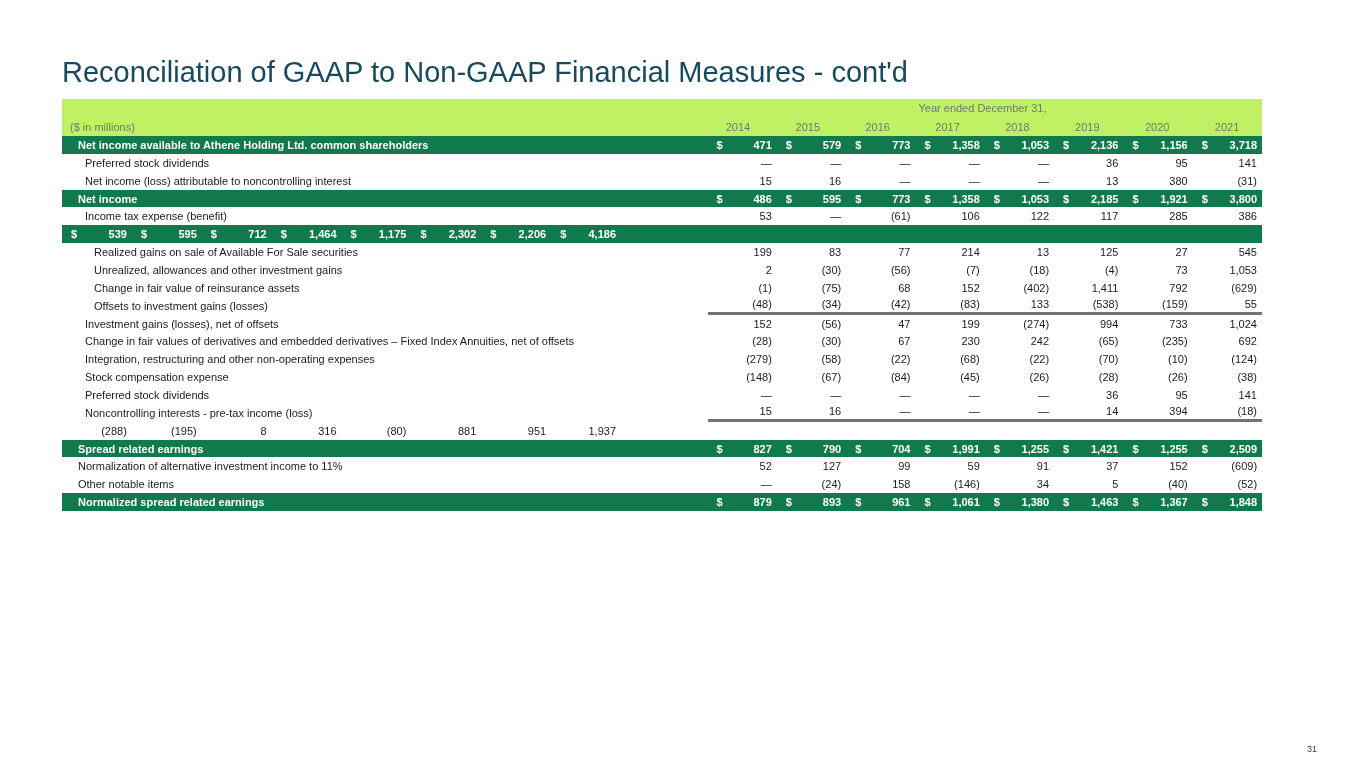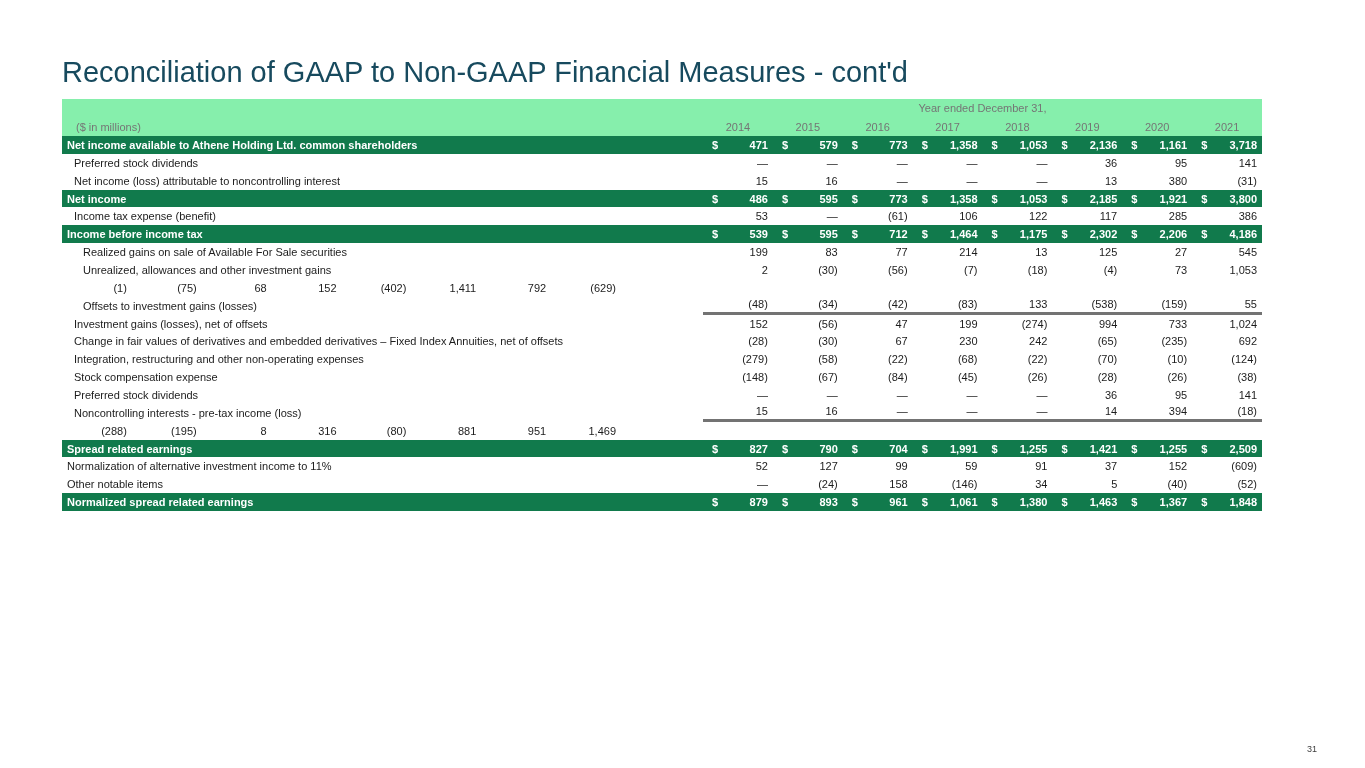--- a/index.html
+++ b/index.html
@@ -25,32 +25,32 @@
     position:absolute;
     left:62px; top:99px;
     width:1200px;
     font-size:11px;
     color:#1c1c1c;
   }
 
   
   .thead { background:#ededed; color:#757575; }
   .hrow { display:flex; height:18.5px; align-items:center; }
-  .label-col { width:641px; padding-left:14px; white-space:nowrap; }
+  .label-col { width:641px; padding-left:8px; white-space:nowrap; }
   .period-span { width:559px; text-align:center; }
   .num-col { width:69.875px; text-align:center; }
 
   
   .trow { display:flex; height:17.86px; align-items:center; }
   .trow.total {
     background:var(--accent-green, #117a4c);
     color:#ffffff;
     font-weight:bold;
   }
-  .cell.label { width:641px; padding-left:5px; white-space:nowrap; overflow:hidden; }
+  .cell.label { width:641px; padding-left:5px; white-space:nowrap; overflow:hidden;margin-left:11px; }
   .trow.indent-1 .cell.label { padding-left:12px; }
   .trow.indent-2 .cell.label { padding-left:21px; }
   .cell.num {
     width:69.875px;
     height:100%;
     display:flex;
     align-items:center;
     padding-left:9px;
     padding-right:5px;
   }
@@ -66,21 +66,21 @@
   }
 </style>
 </head>
 <body>
 
 <div class="slide">
 
   <h1 class="title">Reconciliation of GAAP to Non-GAAP Financial Measures - cont'd</h1>
 
   <div class="recon-table">
-    <div class="thead" style="background: #86efac;">
+    <div class="thead" style="background: #bef264;">
       <div class="hrow">
         <div class="label-col"></div>
         <div class="period-span">Year ended December 31,</div>
       </div>
       <div class="hrow" id="years-row">
         <div class="label-col">($ in millions)</div>
 
       <div class="num-col">2014</div>
           <div class="num-col">2015</div>
           <div class="num-col">2016</div>
@@ -114,21 +114,21 @@
           <div class="cell num">
             <span class="dollar">$</span>
             <span class="val">1,053</span>
           </div>
           <div class="cell num">
             <span class="dollar">$</span>
             <span class="val">2,136</span>
           </div>
           <div class="cell num">
             <span class="dollar">$</span>
-            <span class="val">1,161</span>
+            <span class="val">1,156</span>
           </div>
           <div class="cell num">
             <span class="dollar">$</span>
             <span class="val">3,718</span>
           </div>
         </div>
         <div class="trow indent-1">
           <div class="cell label">Preferred stock dividends</div>
           <div class="cell num">
             <span class="dollar"></span>
@@ -262,21 +262,20 @@
           <div class="cell num">
             <span class="dollar"></span>
             <span class="val">285</span>
           </div>
           <div class="cell num">
             <span class="dollar"></span>
             <span class="val">386</span>
           </div>
         </div>
         <div class="trow indent-0 total">
-          <div class="cell label">Income before income tax</div>
           <div class="cell num">
             <span class="dollar">$</span>
             <span class="val">539</span>
           </div>
           <div class="cell num">
             <span class="dollar">$</span>
             <span class="val">595</span>
           </div>
           <div class="cell num">
             <span class="dollar">$</span>
@@ -367,20 +366,21 @@
           <div class="cell num">
             <span class="dollar"></span>
             <span class="val">73</span>
           </div>
           <div class="cell num">
             <span class="dollar"></span>
             <span class="val">1,053</span>
           </div>
         </div>
         <div class="trow indent-2">
+          <div class="cell label">Change in fair value of reinsurance assets</div>
           <div class="cell num">
             <span class="dollar"></span>
             <span class="val">(1)</span>
           </div>
           <div class="cell num">
             <span class="dollar"></span>
             <span class="val">(75)</span>
           </div>
           <div class="cell num">
             <span class="dollar"></span>
@@ -676,21 +676,21 @@
           <div class="cell num">
             <span class="dollar"></span>
             <span class="val">881</span>
           </div>
           <div class="cell num">
             <span class="dollar"></span>
             <span class="val">951</span>
           </div>
           <div class="cell num">
             <span class="dollar"></span>
-            <span class="val">1,469</span>
+            <span class="val">1,937</span>
           </div>
         </div>
         <div class="trow indent-0 total">
           <div class="cell label">Spread related earnings</div>
           <div class="cell num">
             <span class="dollar">$</span>
             <span class="val">827</span>
           </div>
           <div class="cell num">
             <span class="dollar">$</span>

